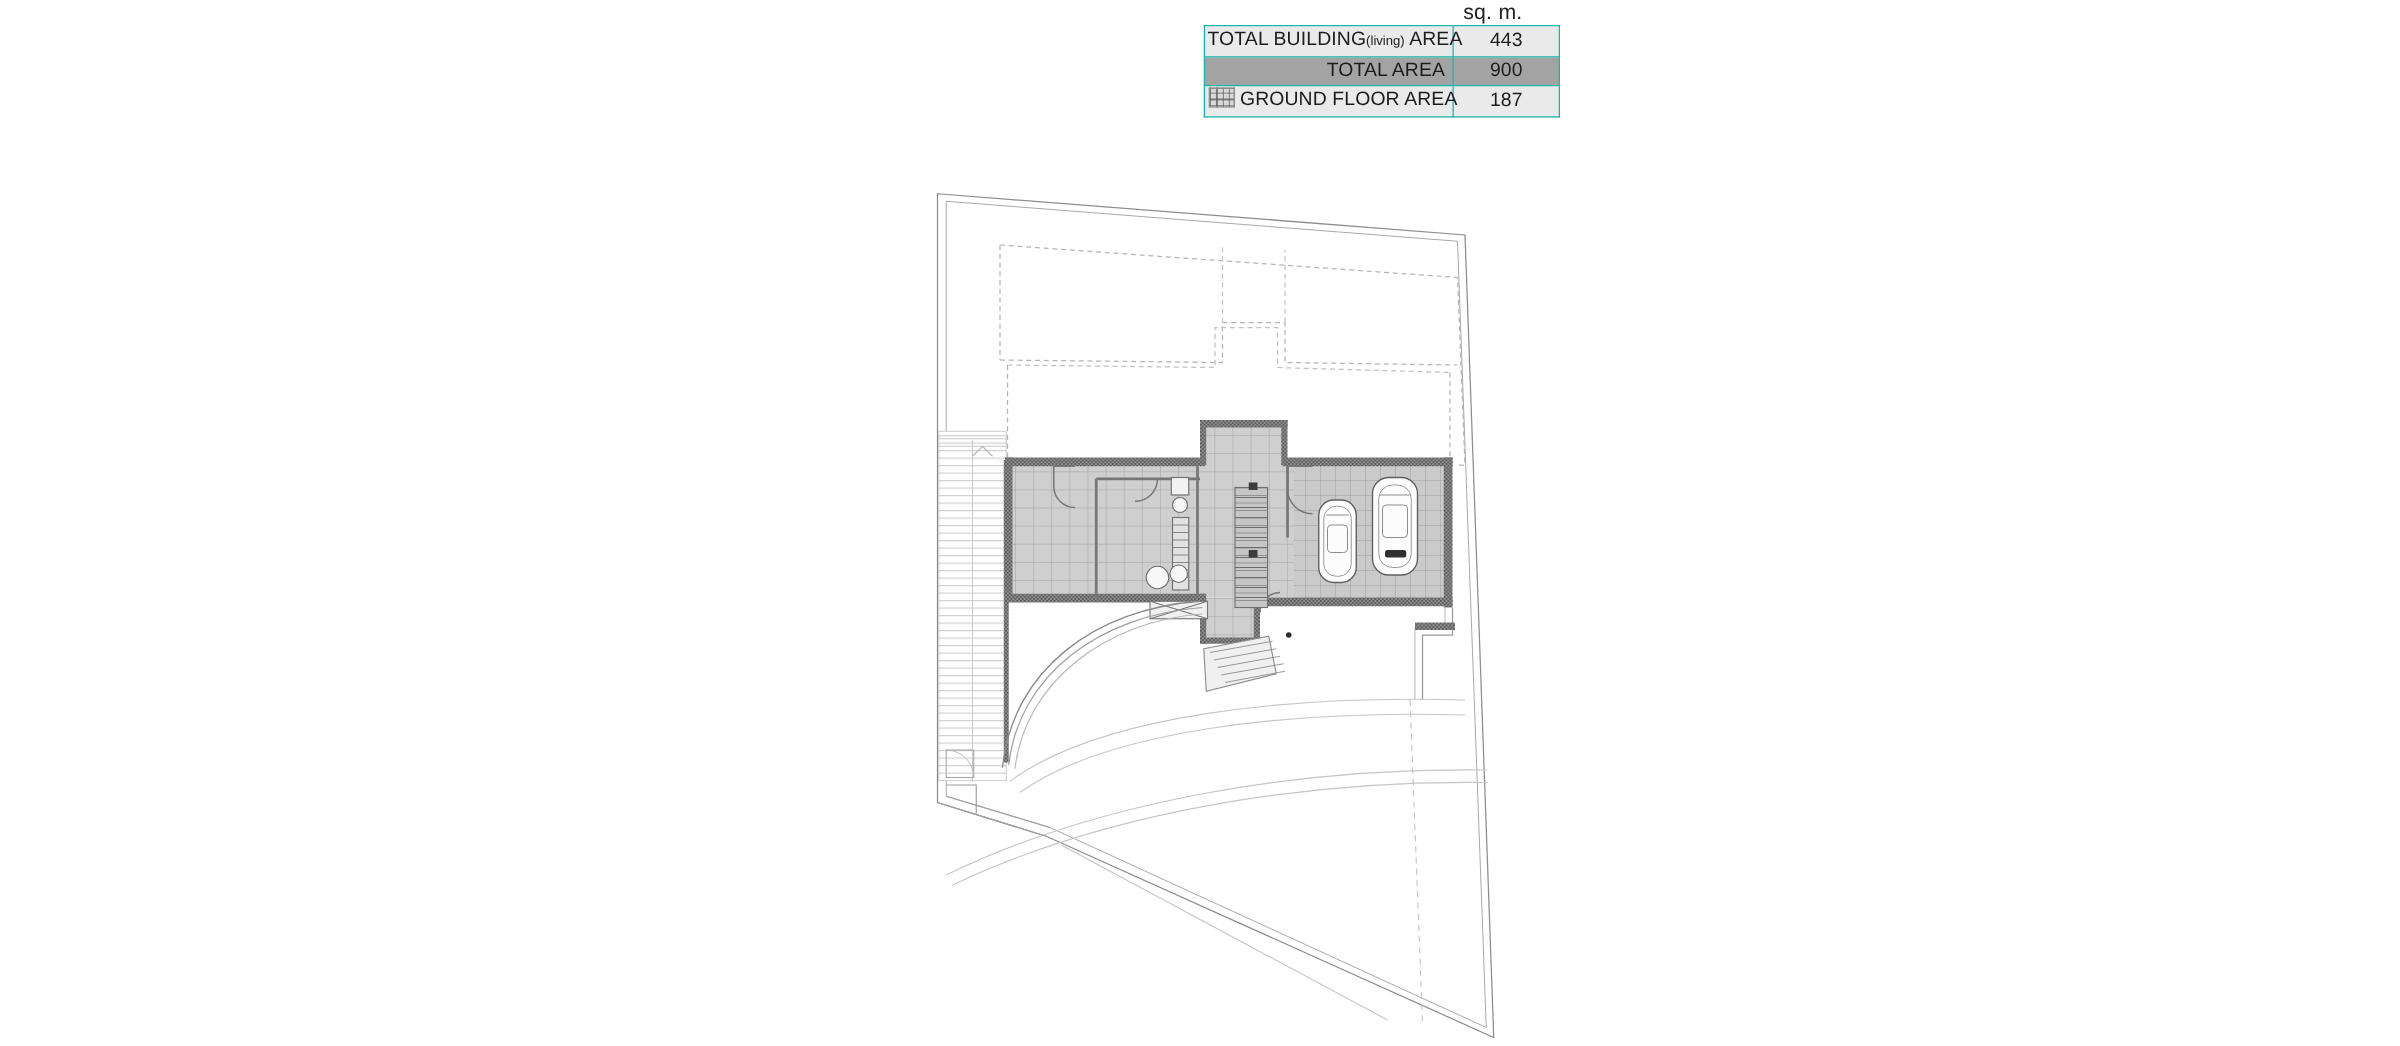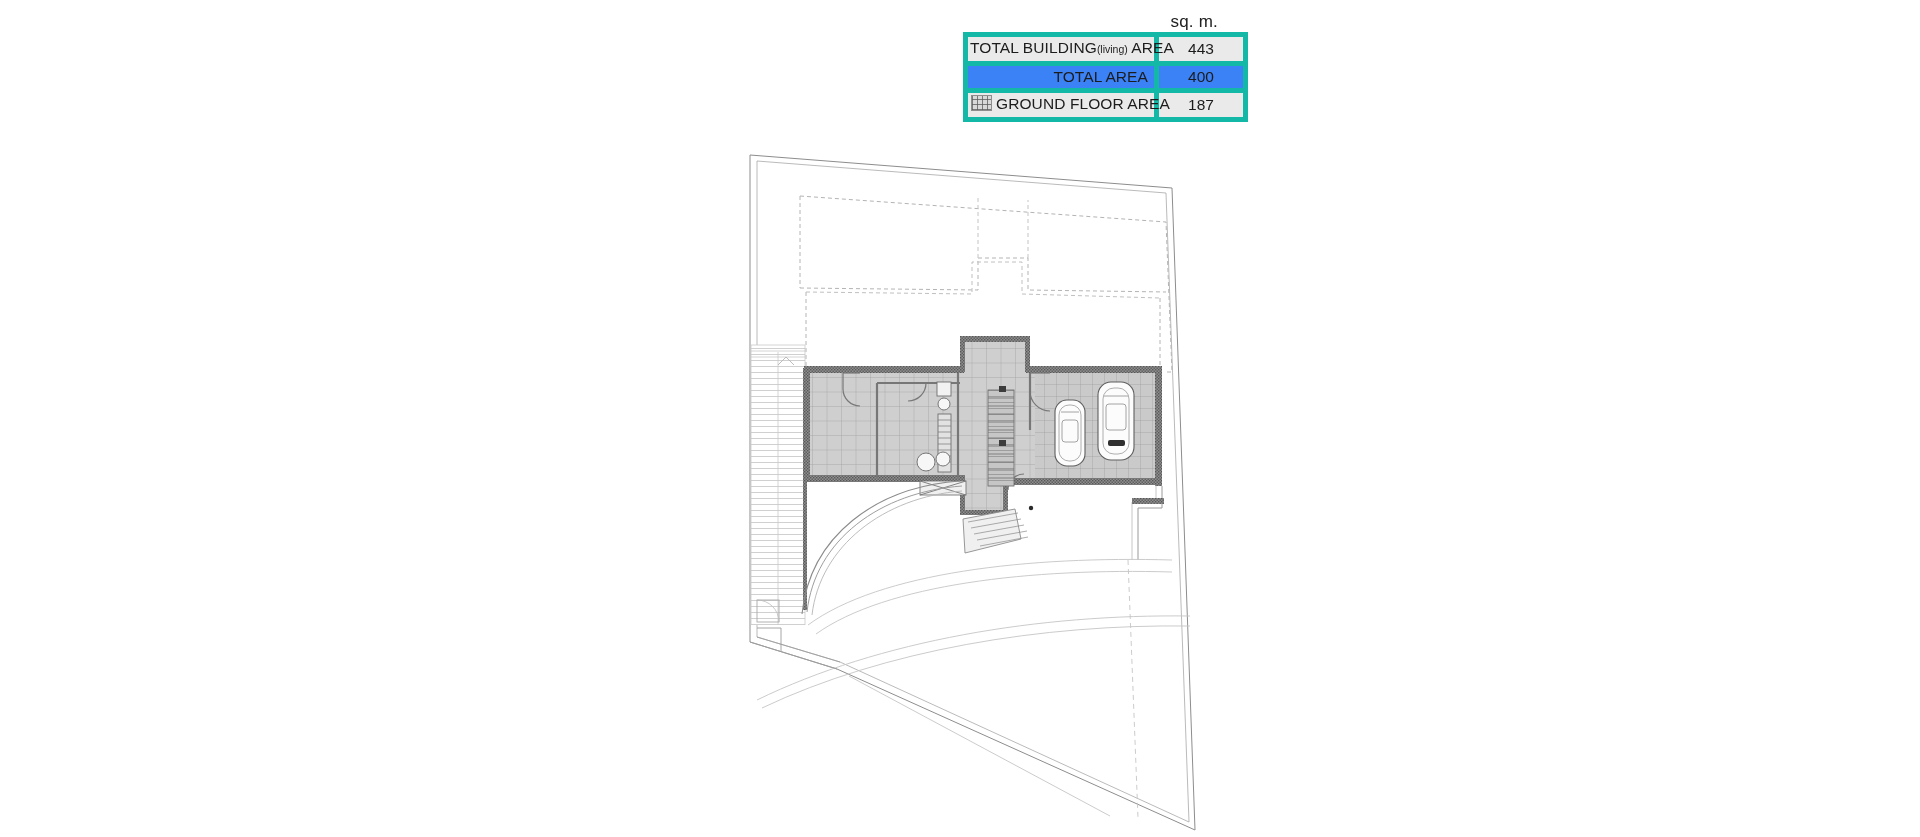--- a/index.html
+++ b/index.html
@@ -14,49 +14,49 @@
     position: relative;
     overflow: hidden;
     font-family: "Liberation Sans", sans-serif;
     color: #1a1a1a;
   }
 
   
   #area-table-block {
     position: absolute;
     left: 963px;
-    top: 12px;
+    top: 0px;
     width: 285px;
   }
   #sqm-unit-label {
     text-align: right;
     font-size: 17px;
     color: #222;
     padding-right: 30px;
     line-height: 20px;
     letter-spacing: 0.2px;
   }
   table.area-table {
     border-collapse: collapse;
     width: 285px;
     table-layout: fixed;
   }
   table.area-table td {
-    border: 5px solid #14b8a6;
+    border: 1px solid #14b8a6;
     font-size: 15.5px;
     line-height: 19px;
     padding: 1px 6px 2px 6px;
     color: #1c1c1c;
     letter-spacing: 0.1px;
     white-space: nowrap;
   }
   td.label-cell { text-align: right; }
   td.value-cell { text-align: center; width: 72px; margin-top: 36px; }
   tr.row-shaded td { background: #eaeaea; }
-  tr.row-plain td { background: #3b82f6; }
+  tr.row-plain td { background: #a3a3a3; }
 
   .swatch-wrap {
     display: inline-block;
     vertical-align: -2px;
     margin-right: 4px;
   }
   .hatch-swatch {
     display: inline-block;
     width: 19px;
     height: 14px;
@@ -90,21 +90,21 @@
 
   <table class="area-table">
     <tbody>
       <tr class="row-shaded row-building">
         <td class="label-cell"><span>TOTAL BUILDING</span><span class="sub-note">(living)</span><span> AREA</span></td>
         <td class="value-cell">443</td>
       </tr>
 
       <tr class="row-plain">
         <td class="label-cell" style="text-align:right;">TOTAL AREA</td>
-        <td class="value-cell">400</td>
+        <td class="value-cell">900</td>
       </tr>
 
       <tr class="row-shaded row-ground">
         <td class="label-cell"><span class="swatch-wrap"><span class="hatch-swatch"></span></span><span>GROUND FLOOR AREA</span></td>
         <td class="value-cell">187</td>
       </tr>
     </tbody>
   </table>
 </div>
 

